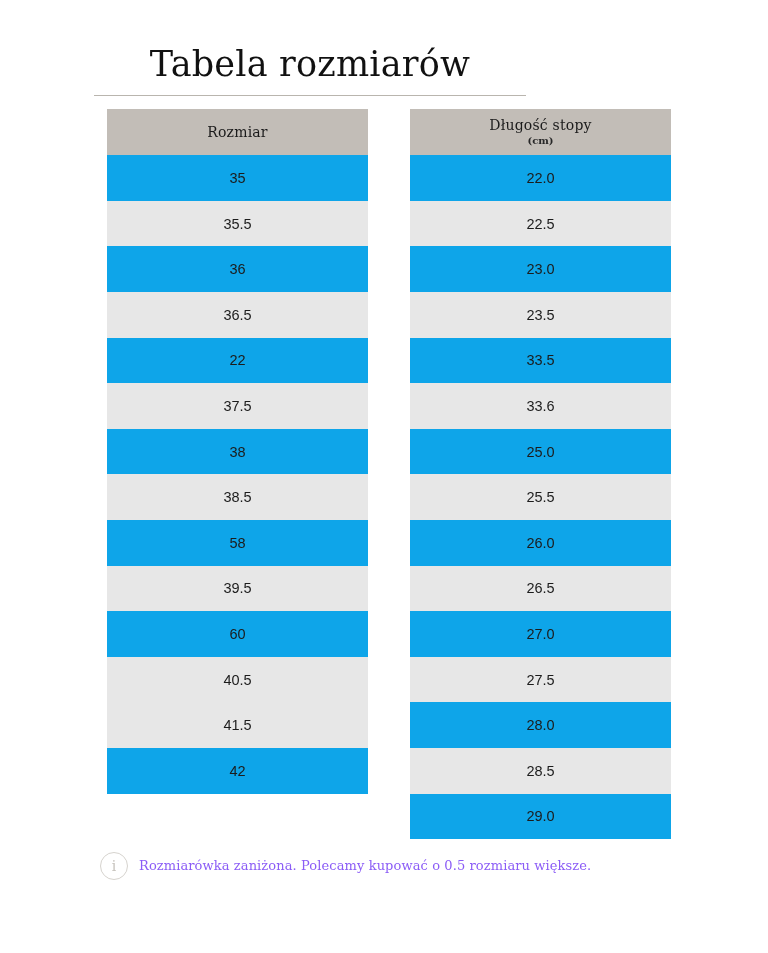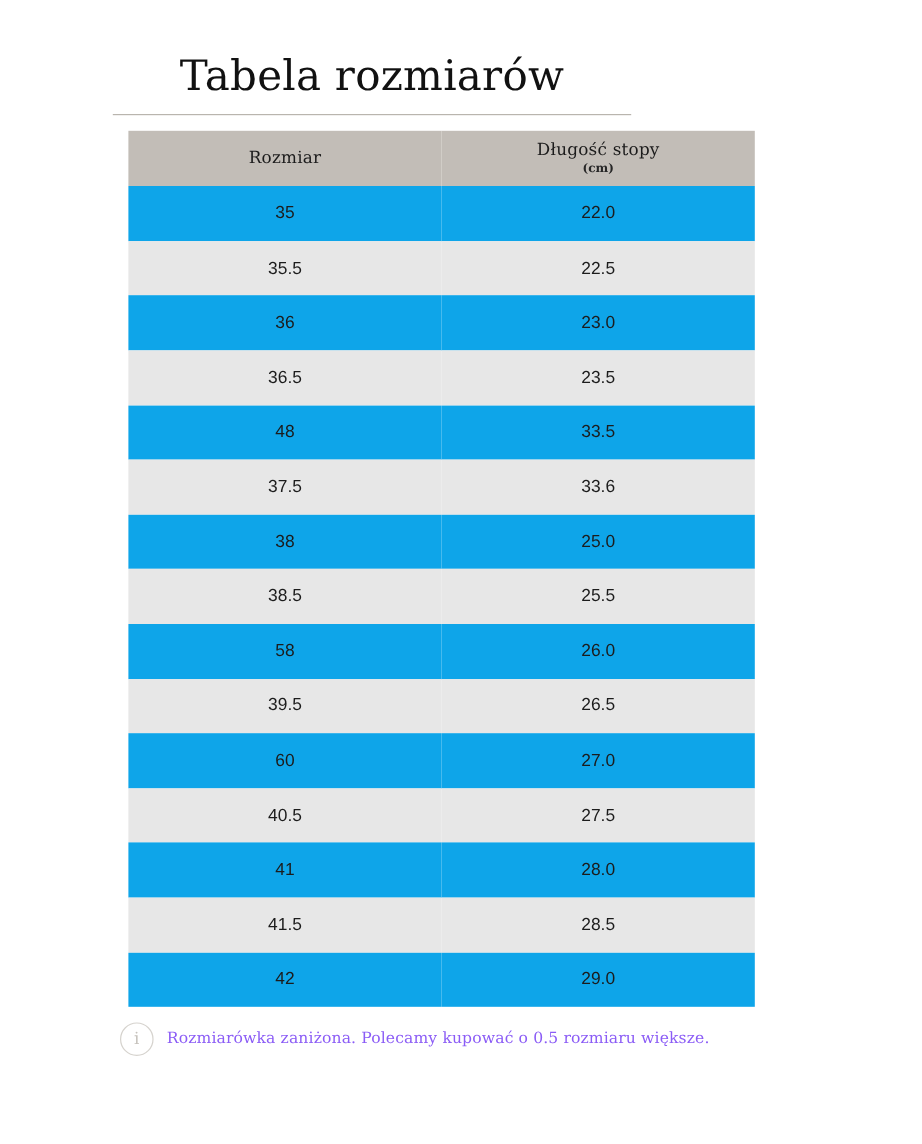--- a/index.html
+++ b/index.html
@@ -42,20 +42,21 @@
     background: #b9b5ae;
     margin: 11px auto 0 auto;
   }
 
   
   .table-wrap {
     margin-top: 13px;
     padding: 0 98px 0 107px;
     display: flex;
     justify-content: flex-start;
+    gap: 42px;
     box-sizing: border-box;
   }
   .col {
     width: 261px;
     flex: 0 0 261px;
   }
   .col-head {
     height: 46px;
     background: #c2bdb7;
     display: flex;
@@ -137,29 +138,28 @@
 
     <div class="col">
       <div class="col-head">
         <span class="col-head-label">Rozmiar</span>
       </div>
       <div id="size-cells">
           <div class="cell odd">35</div>
           <div class="cell even">35.5</div>
           <div class="cell odd">36</div>
           <div class="cell even">36.5</div>
-          <div class="cell odd">48</div>
+          <div class="cell odd">22</div>
           <div class="cell even">37.5</div>
           <div class="cell odd">38</div>
           <div class="cell even">38.5</div>
           <div class="cell odd">58</div>
           <div class="cell even">39.5</div>
           <div class="cell odd">60</div>
           <div class="cell even">40.5</div>
-          <div class="cell odd">41</div>
           <div class="cell even">41.5</div>
           <div class="cell odd">42</div>
         </div>
     </div>
 
     <div class="col">
       <div class="col-head">
         <span class="col-head-label">Długość stopy</span>
         <span class="col-head-sub">(cm)</span>
       </div>

